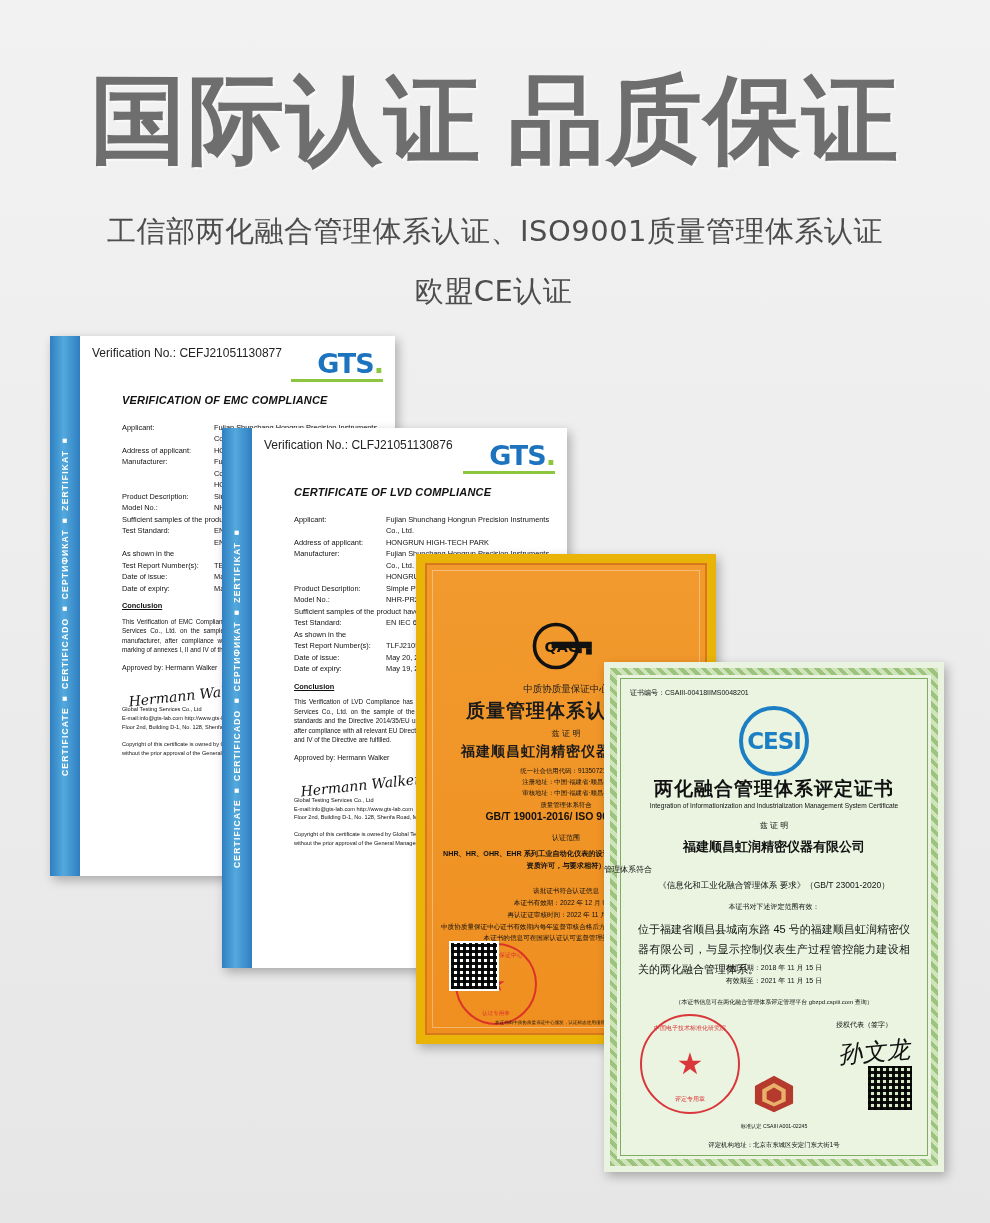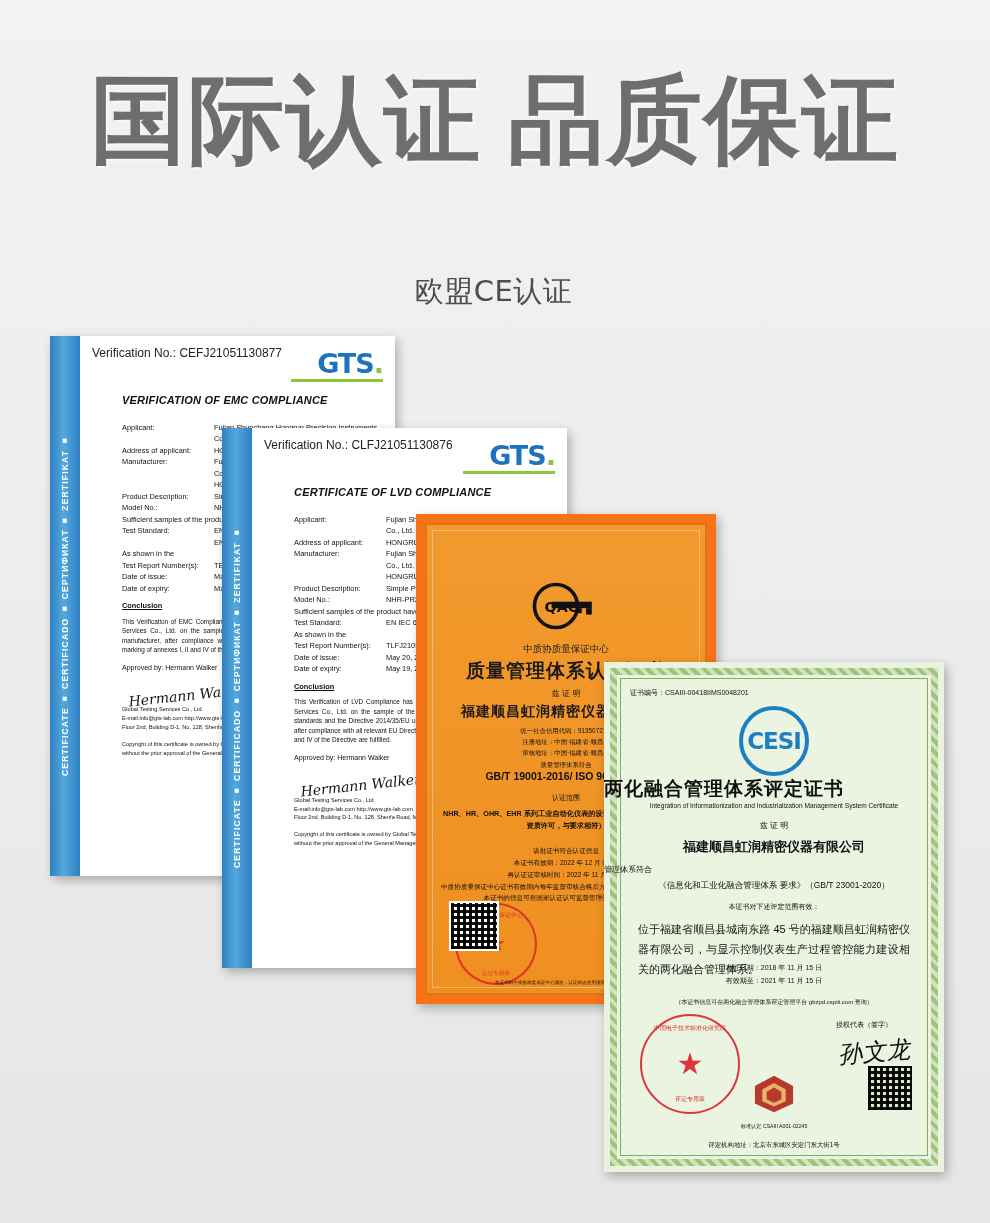--- a/index.html
+++ b/index.html
@@ -81,21 +81,21 @@
     position:absolute;font-family:"DejaVu Sans","Liberation Sans",sans-serif;
     font-size:40px;font-weight:bold;color:#111;letter-spacing:-3px;
   }
 
   
   #cert1{left:50px;top:336px;width:345px;height:540px;}
   
   #cert2{left:222px;top:428px;width:345px;height:540px;}
 
   
-  #cert3{left:416px;top:514px;width:300px;height:490px;background:#f97316;}
+  #cert3{left:416px;top:554px;width:300px;height:490px;background:#eab308;}
   #cert3 .inner{
     position:absolute;inset:9px;border:2px solid #d8781a;
     background:linear-gradient(180deg,#f29a2e 0%,#ef8f20 100%);
   }
   #cert3 .inner:after{
     content:"";position:absolute;inset:5px;border:1px solid rgba(255,255,255,.35);
   }
   .qac-logo{
     position:absolute;left:50%;transform:translateX(-50%);top:52px;
     width:86px;height:58px;
@@ -157,21 +157,21 @@
   }
   #cert4 .frame2{position:absolute;inset:16px;border:1.5px solid #7fae62;}
   .cs-no{position:absolute;left:26px;top:26px;font-size:7px;color:#111;}
   .cesi{
     position:absolute;left:50%;transform:translateX(-50%);top:44px;
     width:62px;height:62px;border-radius:50%;
     border:4px solid #1c7fc4;display:flex;align-items:center;justify-content:center;
     color:#1c7fc4;font-size:23px;font-weight:bold;letter-spacing:-1px;background:#eaf4e0;
     font-family:"DejaVu Sans","Liberation Sans",sans-serif;
   }
-  .cs-t1{position:absolute;left:0;right:0;top:114px;font-size:19px;font-weight:bold;color:#111;letter-spacing:1px;}
+  .cs-t1{position:absolute;left:0;right:0;top:114px;text-align:center;font-size:19px;font-weight:bold;color:#111;letter-spacing:1px;}
   .cs-t2{position:absolute;left:0;right:0;top:140px;text-align:center;font-size:6.6px;color:#111;}
   .cs-t3{position:absolute;left:0;right:0;top:158px;text-align:center;font-size:8px;color:#111;}
   .cs-company{position:absolute;left:0;right:0;top:176px;text-align:center;font-size:13px;font-weight:bold;color:#111;}
   .cs-l1{position:absolute;left:0;right:0;top:202px;text-align:left;font-size:8px;color:#111;}
   .cs-l2{position:absolute;left:0;right:0;top:218px;text-align:center;font-size:8.5px;color:#111;}
   .cs-l3{position:absolute;left:0;right:0;top:240px;text-align:center;font-size:7px;color:#111;}
   .cs-para{position:absolute;left:34px;right:34px;top:258px;font-size:11px;line-height:1.8;color:#111;text-align:justify;}
   .cs-dates{position:absolute;left:0;right:0;top:300px;text-align:center;font-size:7px;line-height:1.8;color:#111;}
   .cs-note{position:absolute;left:0;right:0;top:336px;text-align:center;font-size:6px;color:#111;}
   .cs-seal{
@@ -201,20 +201,21 @@
   .cs-addr{position:absolute;left:0;right:0;bottom:22px;text-align:center;font-size:6.4px;color:#111;}
 </style>
 </head>
 <body>
 
 <div class="page">
 
   <div class="headline">
     <span>国际认证</span><span class="sp"></span><span>品质保证</span>
   </div>
+  <div class="sub1">工信部两化融合管理体系认证、ISO9001质量管理体系认证</div>
   <div class="sub2">欧盟CE认证</div>
 
   <div class="cert gts" id="cert1">
     <div class="leftband">
       <div class="vtxt">CERTIFICATE ■ CERTIFICADO ■ CEPTИФИКАТ ■ ZERTIFIKAT ■</div>
     </div>
     <div class="body">
       <div class="verline">
         <span>Verification No.:</span>
         <span>CEFJ21051130877</span>

